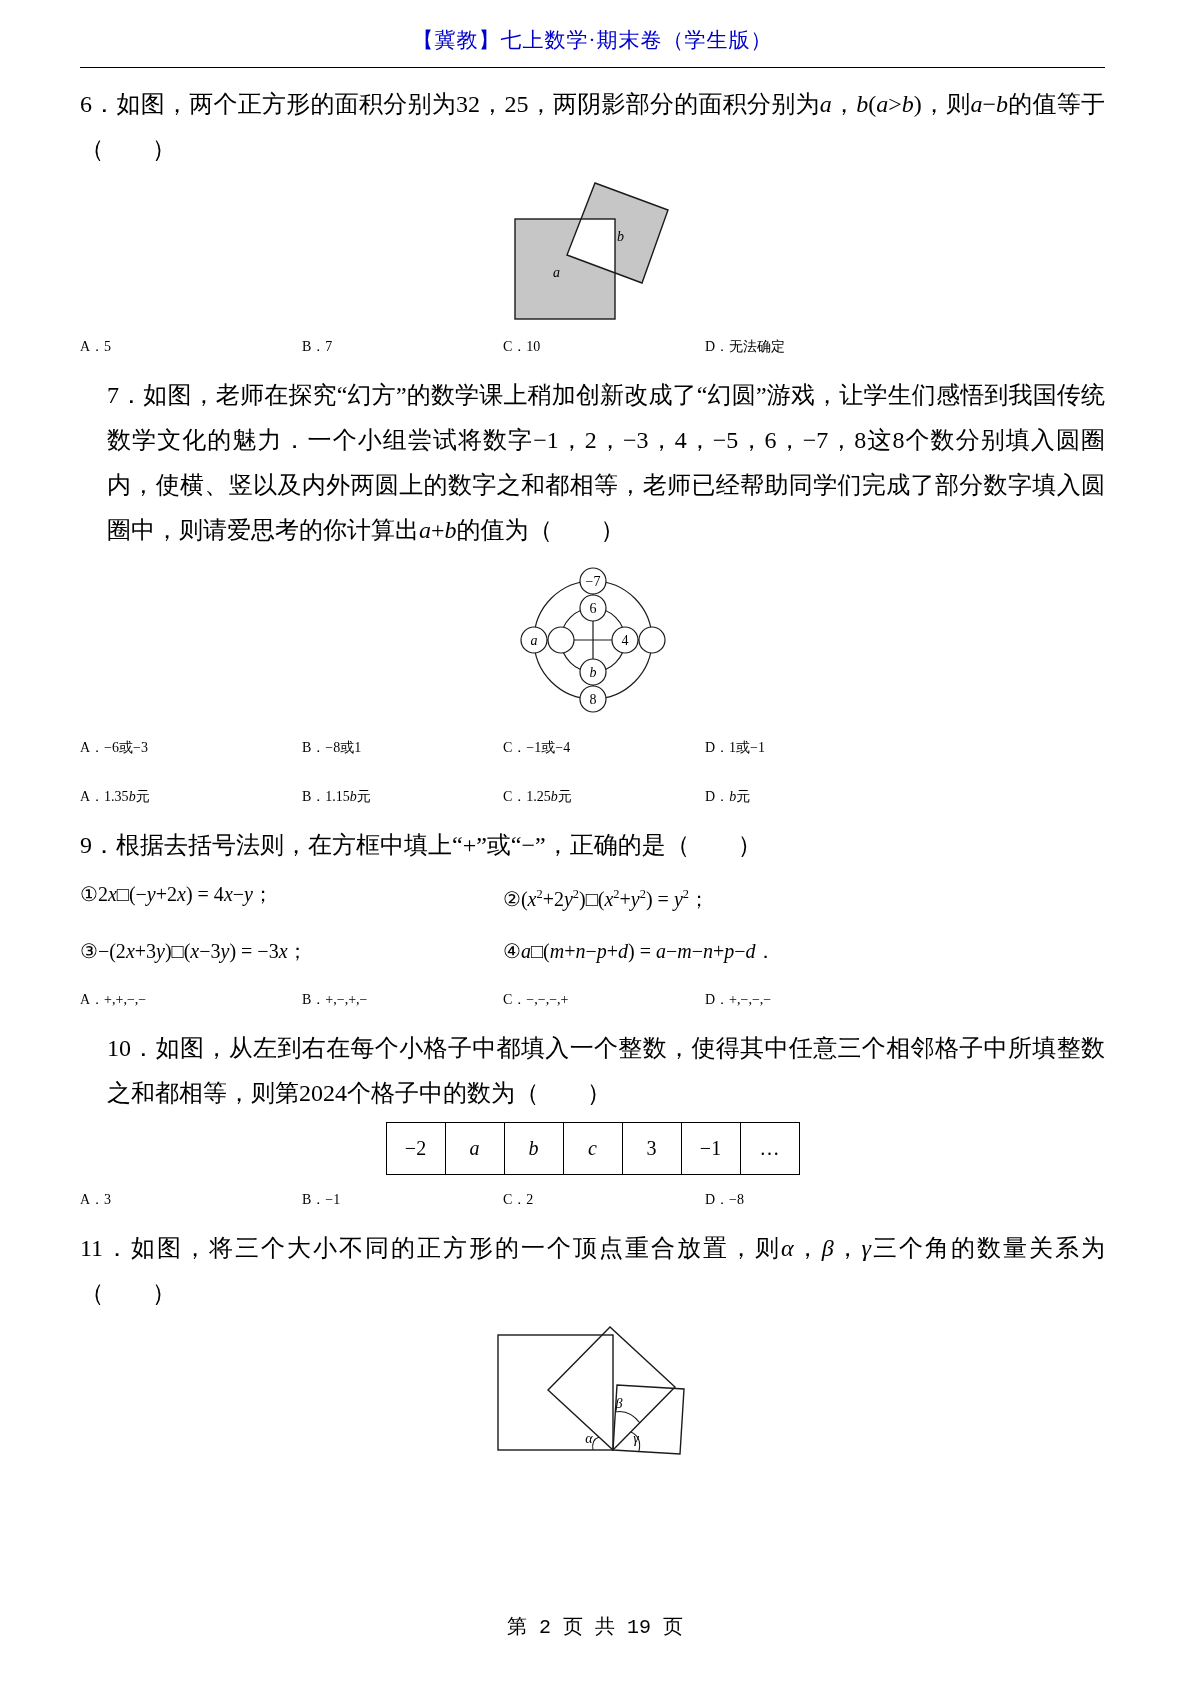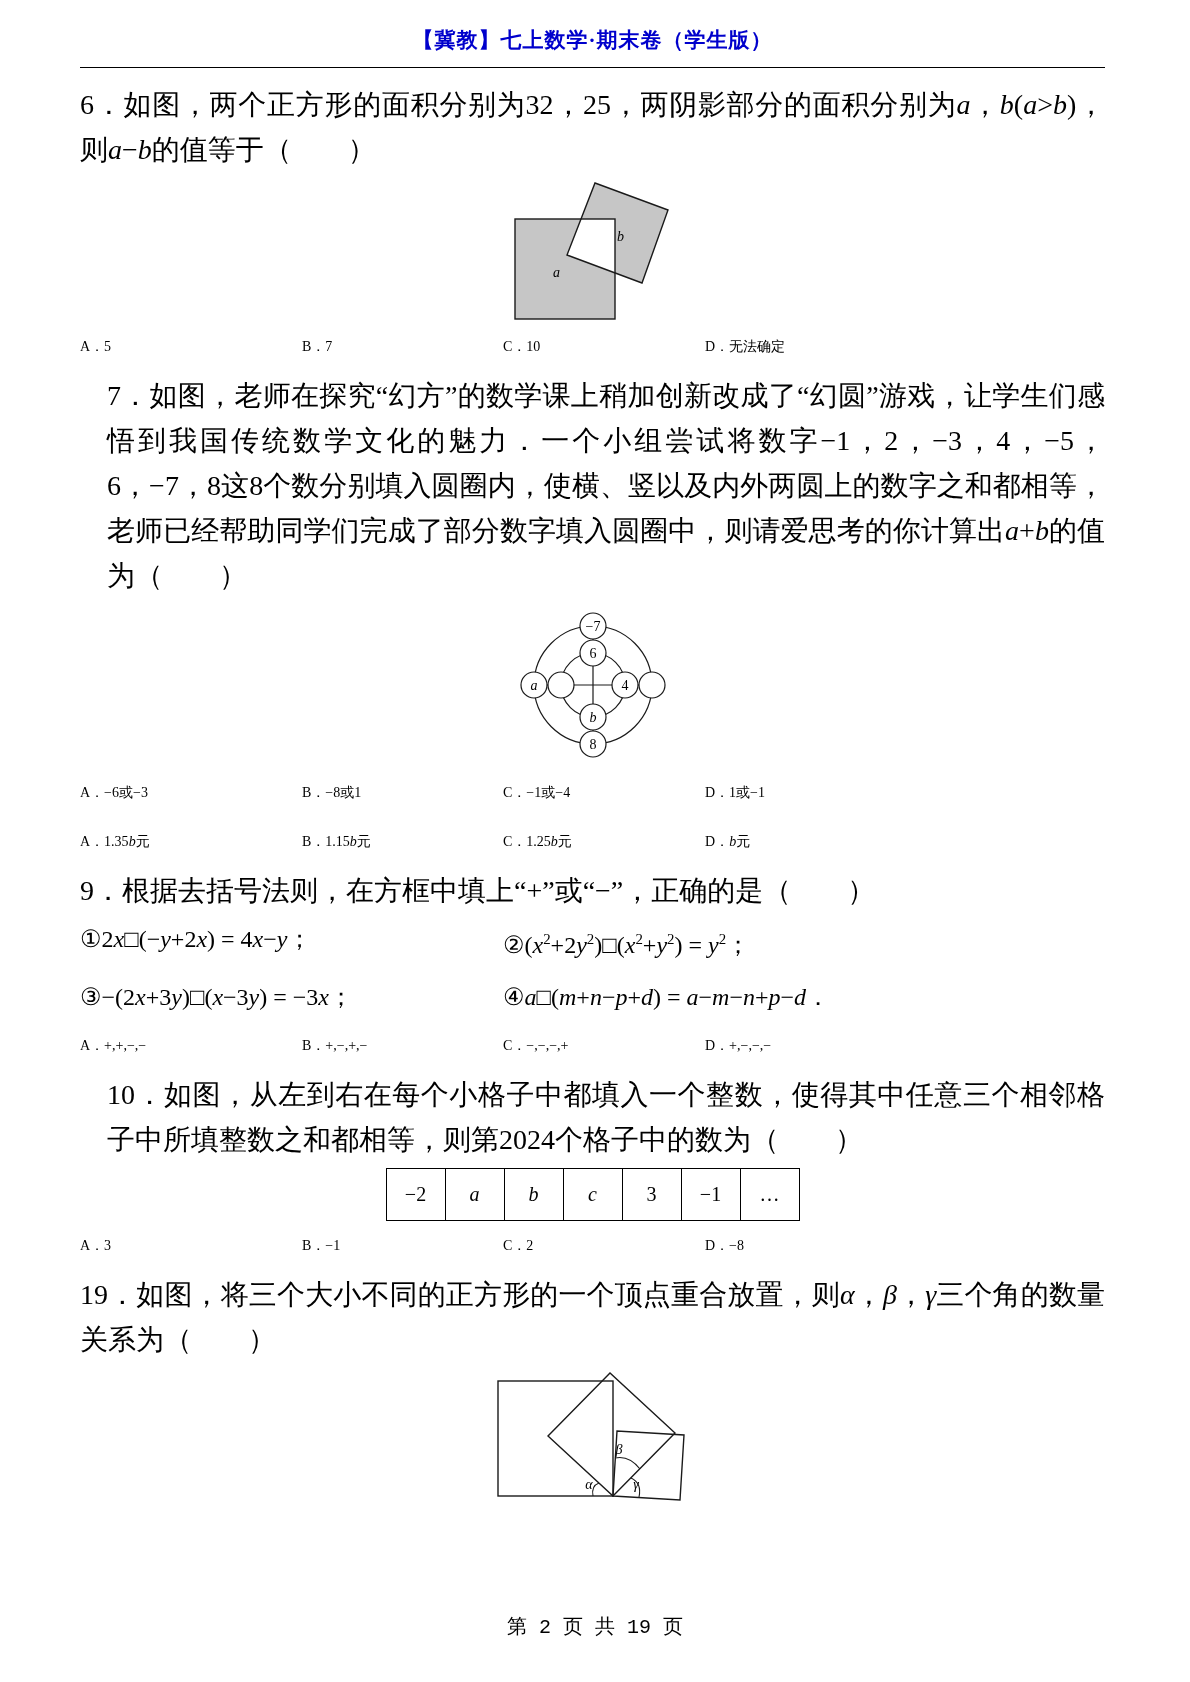--- a/index.html
+++ b/index.html
@@ -1,30 +1,30 @@
 <!DOCTYPE html>
 <html><head>
 <meta charset="utf-8">
 <style>
   * { margin:0; padding:0; box-sizing:border-box; }
   html,body { background:#ffffff; }
   body { font-family:"Liberation Serif","DejaVu Serif",serif; color:#000; }
   .page { width:1190px; height:1682px; margin:0 auto; background:#fff; position:relative;
           padding:26px 85px 0 80px; overflow:hidden; }
   .header { text-align:center; }
-  .header-title { font-size:21px; font-weight:bold; color:#0000cc; letter-spacing:1px; }
+  .header-title { font-size:21px; font-weight:normal; color:#0000cc; letter-spacing:1px; }
   .rule { border:none; border-top:1.6px solid #000; margin-top:13px; margin-bottom:14px; }
-  .qtext { font-size:28px; line-height:45px; text-align:justify; }
+  .qtext { font-size:24px; line-height:45px; text-align:justify; }
   .ind { margin-left:27px; }
   .mi { font-style:italic; font-family:"Liberation Serif","DejaVu Serif",serif; }
   sup { font-style:normal; font-size:0.62em; }
   .fig { text-align:center; margin:4px 0 2px 0; }
   .options { display:grid; grid-template-columns:222px 201px 202px 1fr;
              font-size:14px; line-height:45px; }
-  .exprs { display:grid; grid-template-columns:423px 1fr; font-size:24px; line-height:52px; }
+  .exprs { display:grid; grid-template-columns:423px 1fr; font-size:20px; line-height:52px; }
   .question { margin-bottom:4px; }
   .strip { border-collapse:collapse; margin:6px auto 2px auto; }
   .strip td { border:1.7px solid #000; width:59px; height:52px; text-align:center;
               font-size:20px; vertical-align:middle; }
   .figtext { font-size:14px; font-family:"Liberation Serif","DejaVu Serif",serif; }
   .it { font-style:italic; }
   .footer { position:absolute; left:0; right:0; bottom:42px; text-align:center; font-size:20px;font-family:Liberation Mono, monospace; }
   svg { display:inline-block; vertical-align:top; }
 </style>
 </head>
@@ -132,21 +132,21 @@
       </table>
     <div class="options">
       <span><span>A．3</span></span>
       <span><span>B．−1</span></span>
       <span><span>C．2</span></span>
       <span><span>D．−8</span></span>
     </div>
   </section>
 
   <section class="question">
-    <p class="qtext"><span>19．如图，将三个大小不同的正方形的一个顶点重合放置，则</span><span class="mi">α</span><span>，</span><span class="mi">β</span><span>，</span><span class="mi">γ</span><span>三个角的数量关系为（　　）</span></p>
+    <p class="qtext"><span>11．如图，将三个大小不同的正方形的一个顶点重合放置，则</span><span class="mi">α</span><span>，</span><span class="mi">β</span><span>，</span><span class="mi">γ</span><span>三个角的数量关系为（　　）</span></p>
     <div class="fig">
       <svg width="200" height="148" viewBox="0 0 200 148">
         <rect x="5" y="15" width="115" height="115" fill="none" stroke="#1a1a1a" stroke-width="1.4"></rect>
         <polygon points="120,130 182,67 117,7 55,70" fill="none" stroke="#1a1a1a" stroke-width="1.4"></polygon>
         <polygon points="120,130 187,134 191,69 124,65" fill="none" stroke="#1a1a1a" stroke-width="1.4"></polygon>
         <path d="M 100 130 Q 98 120 106 117" fill="none" stroke="#1a1a1a" stroke-width="1.1"></path>
         <path d="M 147 103 Q 136 89 122 92" fill="none" stroke="#1a1a1a" stroke-width="1.1"></path>
         <path d="M 138 112 Q 149 117 146 131" fill="none" stroke="#1a1a1a" stroke-width="1.1"></path>
         <text x="96" y="123" text-anchor="middle" class="figtext it">α</text>
         <text x="126" y="88" text-anchor="middle" class="figtext it">β</text>

